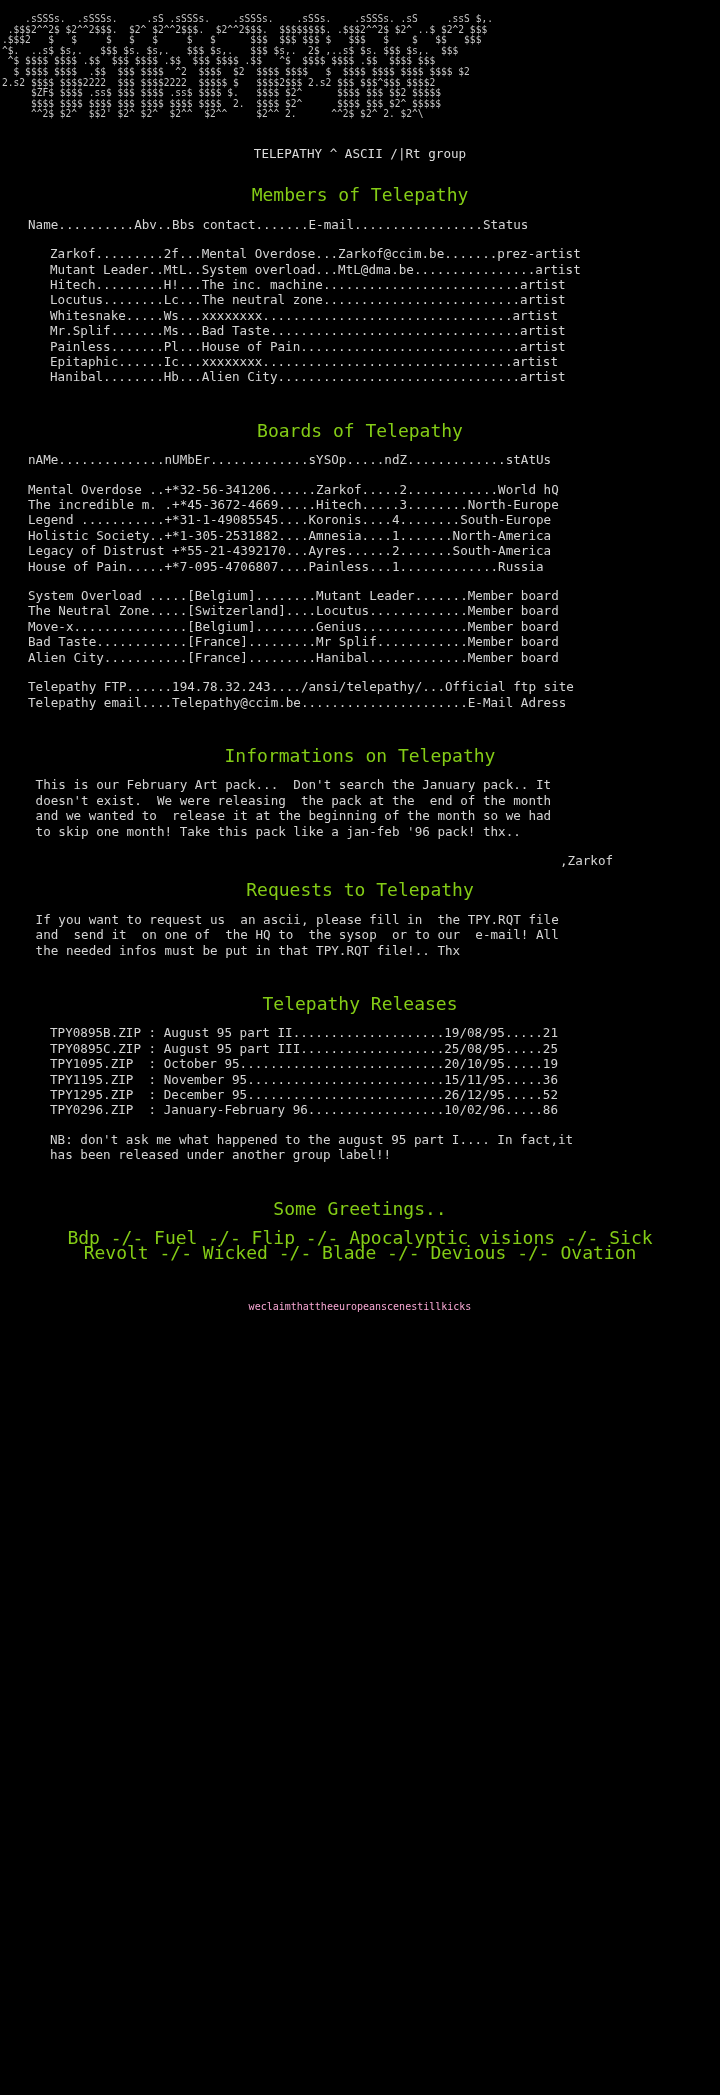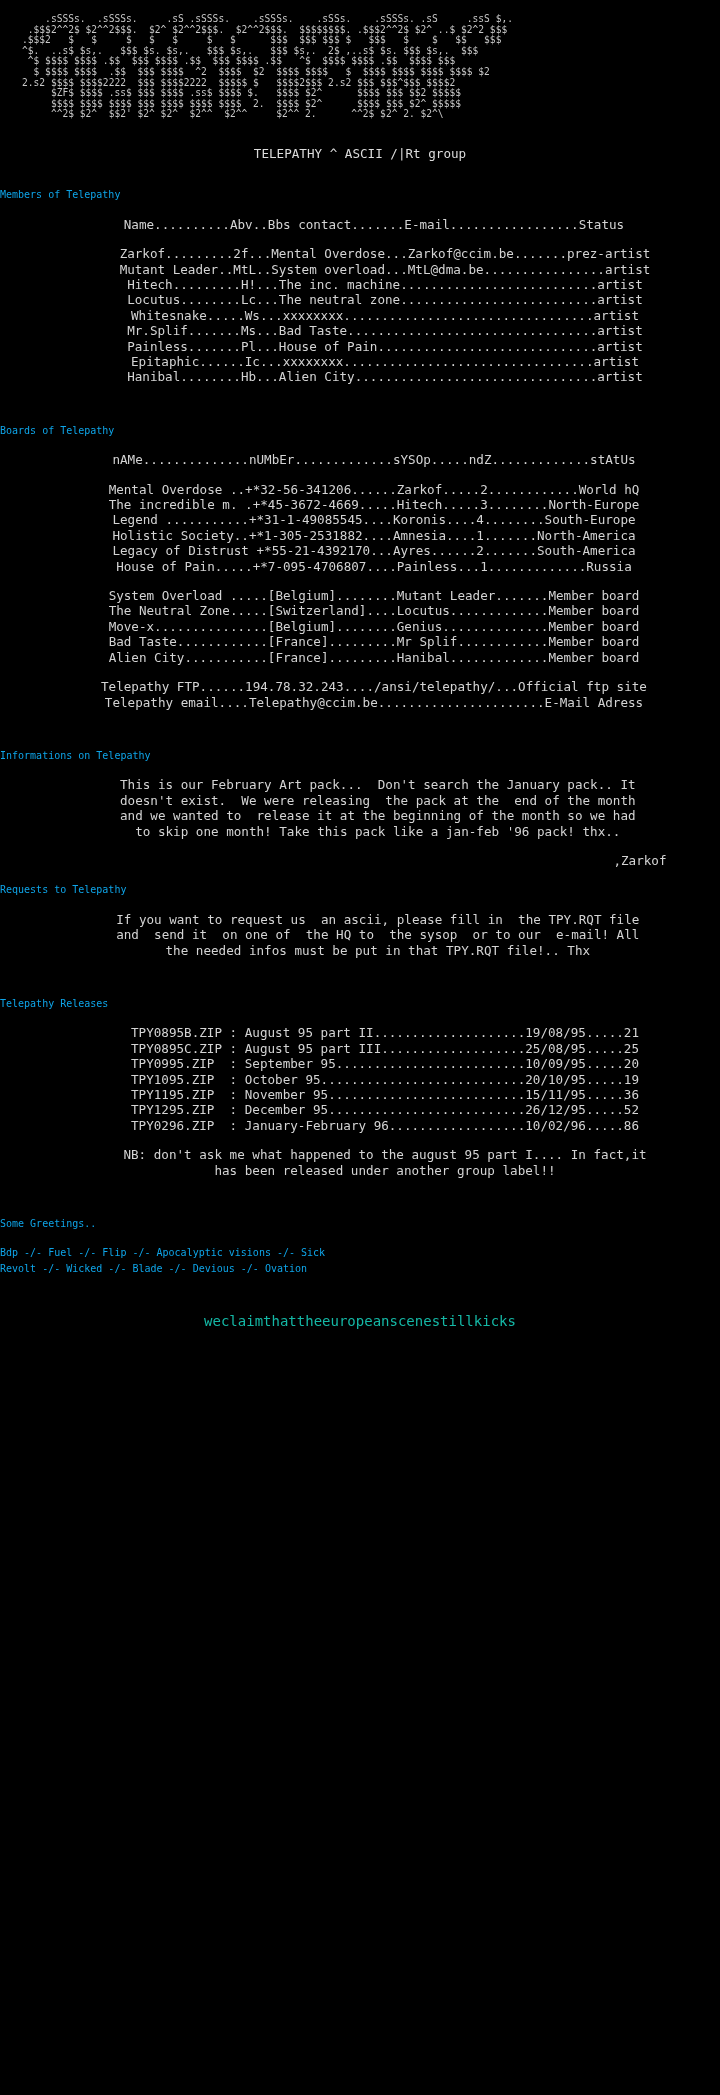--- a/index.html
+++ b/index.html
@@ -28,50 +28,49 @@
     font-family: "DejaVu Sans Mono", monospace;
     white-space: pre;
     color: #d8d8d8;
   }
   .logo {
     font-size: 9.6px;
     line-height: 10.6px;
     color: #c8c8c8;
     text-align: left;
     padding-top: 14px;
-    padding-left: 22px;
+    padding-left: 2px;
     letter-spacing: 0px;
   }
   .block {
     font-size: 12.6px;
     line-height: 15.4px;
     color: #d4d4d4;
     padding-left: 28px;
-    text-align: center;
   }
   .gap-sm { height: 14px; }
   .gap-md { height: 26px; }
   .gap-lg { height: 38px; }
   .title-line {
     font-size: 12.6px;
     line-height: 15.4px;
     text-align: center;
     color: #dcdcdc;
   }
   .section-head {
+    font-size: 18px;
+    line-height: 15.4px;
+    text-align: center;
+    color: #84cc16;
+  }
+  .footer {
     font-size: 10px;
     line-height: 15.4px;
-    text-align: left;
-    color: #0ea5e9;
-  }
-  .footer {
-    font-size: 14px;
-    line-height: 15.4px;
     text-align: center;
-    color: #14b8a6;
+    color: #f9a8d4;
   }
   .indent2 { padding-left: 50px; }
   .indent1 { padding-left: 28px; }
 </style>
 </head>
 <body>
 
 <div class="page">
 
   <pre class="logo">    .sSSSs.  .sSSSs.     .sS .sSSSs.    .sSSSs.    .sSSs.    .sSSSs. .sS     .ssS $,.
@@ -165,21 +164,20 @@
  the needed infos must be put in that TPY.RQT file!.. Thx</pre>
 
   <div class="gap-lg"></div>
 
   <pre class="section-head">Telepathy Releases</pre>
 
   <div class="gap-sm"></div>
 
   <pre class="block indent2">TPY0895B.ZIP : August 95 part II....................19/08/95.....21</pre>
   <pre class="block indent2">TPY0895C.ZIP : August 95 part III...................25/08/95.....25</pre>
-  <pre class="block indent2">TPY0995.ZIP  : September 95.........................10/09/95.....20</pre>
   <pre class="block indent2">TPY1095.ZIP  : October 95...........................20/10/95.....19</pre>
   <pre class="block indent2">TPY1195.ZIP  : November 95..........................15/11/95.....36</pre>
   <pre class="block indent2">TPY1295.ZIP  : December 95..........................26/12/95.....52</pre>
   <pre class="block indent2">TPY0296.ZIP  : January-February 96..................10/02/96.....86</pre>
 
   <div class="gap-sm"></div>
 
   <pre class="block indent2">NB: don't ask me what happened to the august 95 part I.... In fact,it
 has been released under another group label!!</pre>
 

